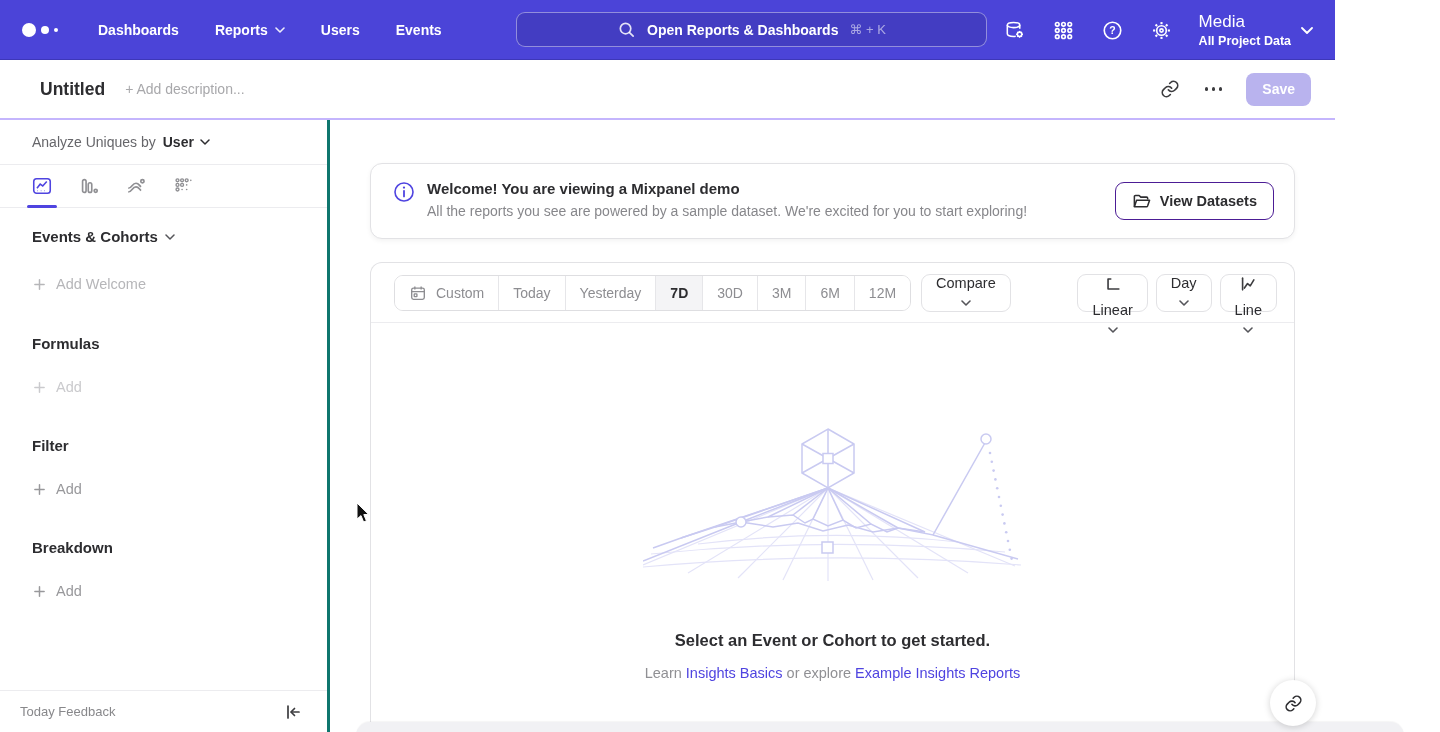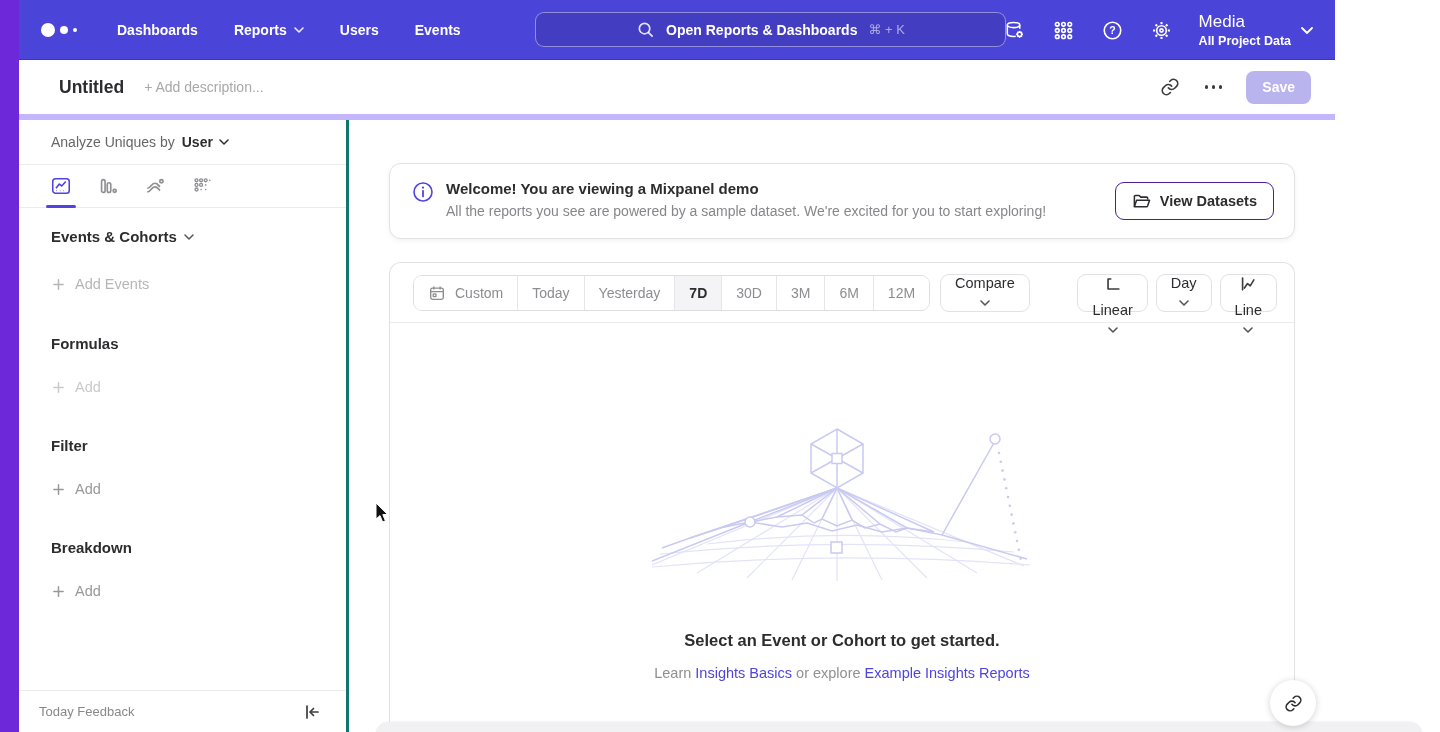--- a/index.html
+++ b/index.html
@@ -1,39 +1,39 @@
 <!DOCTYPE html>
 <html><head>
 <meta charset="utf-8">
 <style>
   * { margin:0; padding:0; box-sizing:border-box; }
   html,body { width:1440px; height:732px; overflow:hidden; }
   body { font-family:"Liberation Sans", sans-serif; background:#fff; color:#2d2d30; }
-  .screen { position:relative; width:1335px; height:732px; background:#6d28d9;padding-left:19px; }
+  .screen { position:relative; width:1335px; height:732px; background:#fef9c3; }
 
   
   .topnav { position:relative; height:60px; background:#4b44d8; display:flex; align-items:center; border-bottom:1px solid #3d37b8; }
   .logo { display:flex; align-items:center; gap:5px; margin-left:22px; cursor:pointer; }
   .logo .d1 { width:14px; height:14px; border-radius:50%; background:#fff; }
   .logo .d2 { width:8px; height:8px; border-radius:50%; background:#fff; }
   .logo .d3 { width:4px; height:4px; border-radius:50%; background:#fff; }
   .nav-items { display:flex; gap:36px; margin-left:40px; }
   .nav-item { color:#fff; font-size:14px; font-weight:bold; display:flex; align-items:center; gap:7px; cursor:pointer; }
   .nav-item svg { opacity:.9; }
   .nav-search { position:absolute; left:516px; top:12px; width:471px; height:35px; border:1px solid rgba(255,255,255,.42); background:rgba(0,0,0,.10); border-radius:9px; display:flex; align-items:center; justify-content:center; gap:11px; cursor:pointer; }
   .nav-search .q { color:#fff; font-size:14px; font-weight:bold; }
   .nav-search .sc { color:rgba(255,255,255,.55); font-size:13px; }
   .nav-right { position:absolute; right:22px; top:0; height:60px; display:flex; align-items:center; gap:25px; color:#fff; }
   .nav-icon { width:24px; height:24px; display:flex; align-items:center; justify-content:center; cursor:pointer; color:#fff; }
   .project { display:flex; align-items:center; gap:10px; cursor:pointer; }
   .project .pname { font-size:17px; font-weight:normal; line-height:1.3; }
   .project .pscope { font-size:12.5px; font-weight:bold; line-height:1.3; }
 
   
-  .rheader { height:60px; background:#fff; border-bottom:6px solid #c4b5fd; display:flex; align-items:center; position:relative; }
+  .rheader { height:60px; background:#fff; border-bottom:2px solid #c4b5fd; display:flex; align-items:center; position:relative; }
   .rtitle { margin-left:40px; font-size:17.5px; font-weight:bold; color:#2d2d30; cursor:text; }
   .rdesc { margin-left:20px; font-size:14px; color:#a8a8ab; cursor:text; }
   .rh-right { margin-left:auto; margin-right:24px; display:flex; align-items:center; gap:22px; }
   .icon-btn { color:#3c3c3f; width:22px; height:22px; display:flex; align-items:center; justify-content:center; cursor:pointer; }
   .dots { display:flex; gap:3.5px; cursor:pointer; padding:4px 2px; }
   .dots i { width:3.5px; height:3.5px; border-radius:50%; background:#3c3c3f; }
   .save-btn { height:33px; padding:0 16px; border:none; border-radius:8px; background:#b9b3ee; color:#fff; font-size:14px; font-weight:bold; font-family:inherit; cursor:default; }
 
   
   .layout { display:flex; height:612px; }
@@ -270,21 +270,21 @@
         <svg width="10" height="6" viewBox="0 0 10 6">
             <polyline points="1,1 5,5 9,1" fill="none" stroke="#55555a" stroke-width="1.5" stroke-linecap="round" stroke-linejoin="round"></polyline>
           </svg>
       </div>
 
       <div class="sb-add mid mt30">
         <svg width="13" height="13" viewBox="0 0 14 14" stroke="currentColor" stroke-width="1.6" stroke-linecap="round">
             <line x1="7" y1="2" x2="7" y2="12"></line>
             <line x1="2" y1="7" x2="12" y2="7"></line>
           </svg>
-        <span>Add Events</span>
+        <span>Add Welcome</span>
       </div>
 
       <div class="sb-title mt44">
           <span>Formulas</span>
         </div>
       <div class="sb-add light mt28">
         <svg width="13" height="13" viewBox="0 0 14 14" stroke="currentColor" stroke-width="1.6" stroke-linecap="round">
             <line x1="7" y1="2" x2="7" y2="12"></line>
             <line x1="2" y1="7" x2="12" y2="7"></line>
           </svg>

